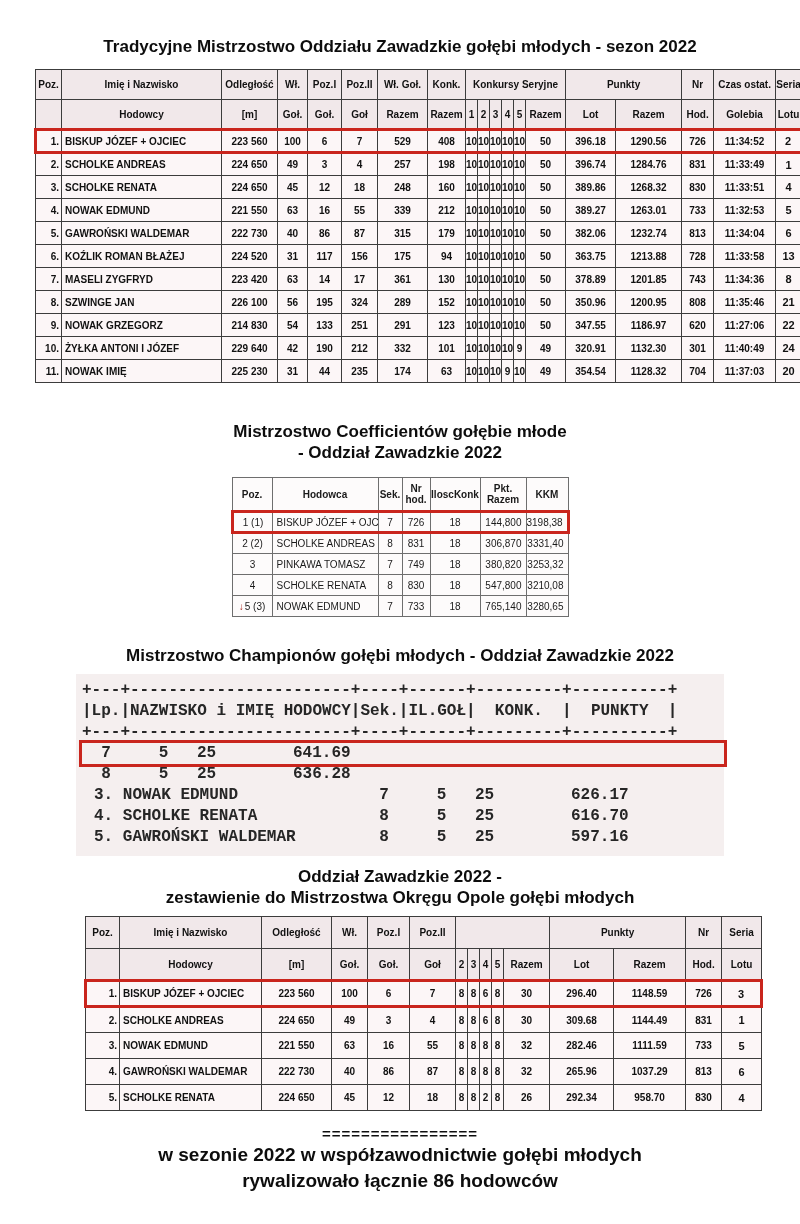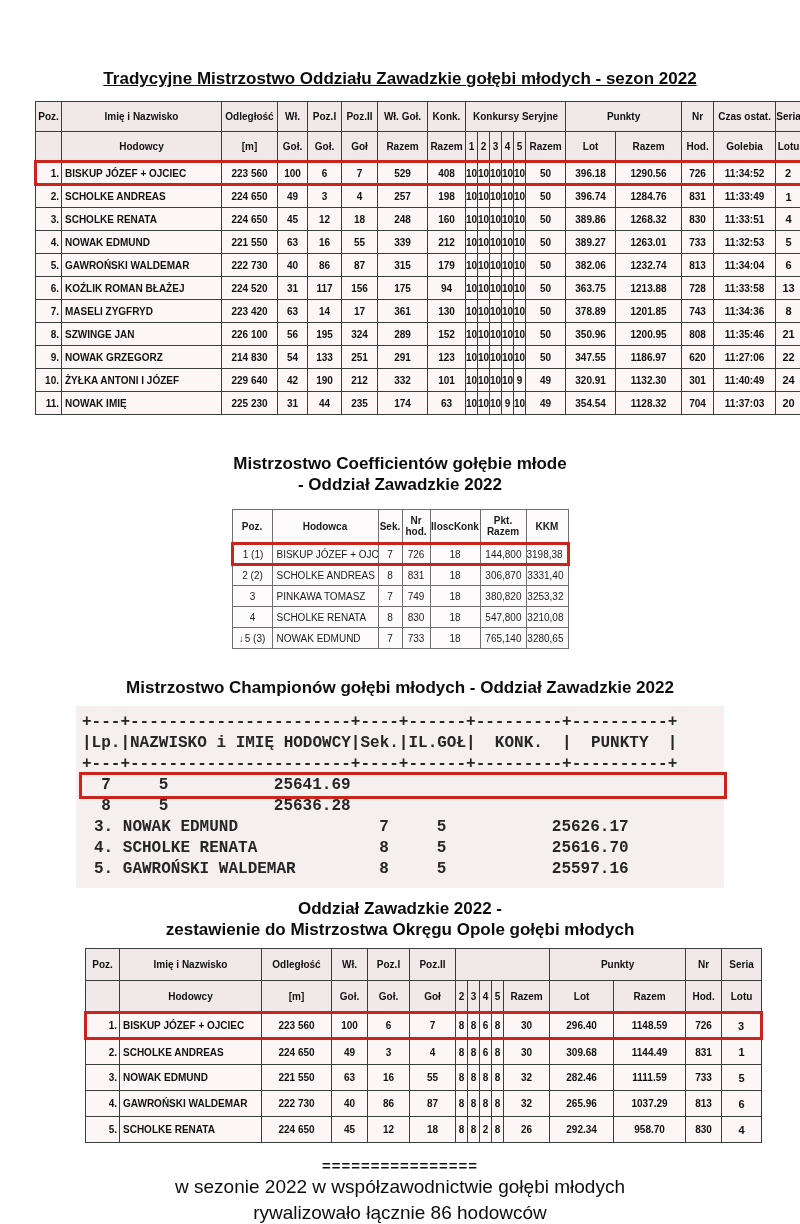--- a/index.html
+++ b/index.html
@@ -2,21 +2,21 @@
 <html><head>
 <meta charset="utf-8">
 <style>
   * { box-sizing: border-box; }
   html,body { margin:0; padding:0; }
   body {
     width:800px; height:1224px; background:#ffffff; overflow:hidden;
     font-family:"Liberation Sans","DejaVu Sans",sans-serif; color:#111;
   }
   .title { font-weight:bold; text-align:center; font-size:17px; line-height:21px; color:#0d0d0d; }
-  .title1 { padding-top:68px;text-decoration:underline; }
+  .title1 { padding-top:36px; }
   .title2 { margin-top:38px; }
   .title3 { margin-top:28px; }
   .title4 { margin-top:10px; }
 
   table { border-collapse:collapse; table-layout:fixed; }
   th, td { overflow:hidden; white-space:nowrap; padding:0; }
 
   
   .t1 { width:762px; margin:12px 0 0 34px; font-size:10px; font-weight:bold; }
   .t1 th, .t1 td { border:1px solid #3c3c3c; text-align:center; }
@@ -46,36 +46,36 @@
     font-size:16px; font-weight:bold; color:#262626; line-height:21px;
     background:#f5efef;
   }
   .ascii .line { white-space:pre; letter-spacing:0; }
   .ascii .arow { display:flex; }
   .ascii .arow span { display:block; }
   .ascii .arow.hl { outline:3px solid #c9251d; }
   .c-name { width:278px; padding-left:12px; }
   .c-sek  { width:48px;  text-align:center; }
   .c-il   { width:67px;  text-align:center; }
-  .c-konk { width:96px;  text-align:right; }
+  .c-konk { width:96px;  text-align:left; }
   .c-pkt  { width:115px; text-align:left; }
 
   
   .t4 { width:676px; margin:8px 0 0 84px; font-size:10px; font-weight:bold; }
   .t4 th, .t4 td { border:1px solid #3c3c3c; text-align:center; }
   .t4 thead th { background:#f1e8ea; height:32px; }
   .t4 tbody td { background:#fcf6f7; height:26px; }
   .t4 td.cl-poz { text-align:right; padding-right:2px; }
   .t4 td.cl-name { text-align:left; padding-left:3px; }
   .t4 td.cl-seria { font-size:11px; }
 
   
   .footer { margin-top:14px; text-align:center; }
   .eq-line { font-weight:bold; font-size:15px; letter-spacing:1px; color:#0d0d0d; }
-  .footer-line { font-weight:normal; font-size:19px; line-height:26px; color:#0d0d0d; }
+  .footer-line { font-weight:bold; font-size:19px; line-height:26px; color:#0d0d0d; }
 </style>
 </head>
 <body>
 
 <div class="title title1">Tradycyjne Mistrzostwo Oddziału Zawadzkie gołębi młodych - sezon 2022</div>
 
 <table class="t1">
   <colgroup>
     <col style="width:26px">
       <col style="width:160px">

